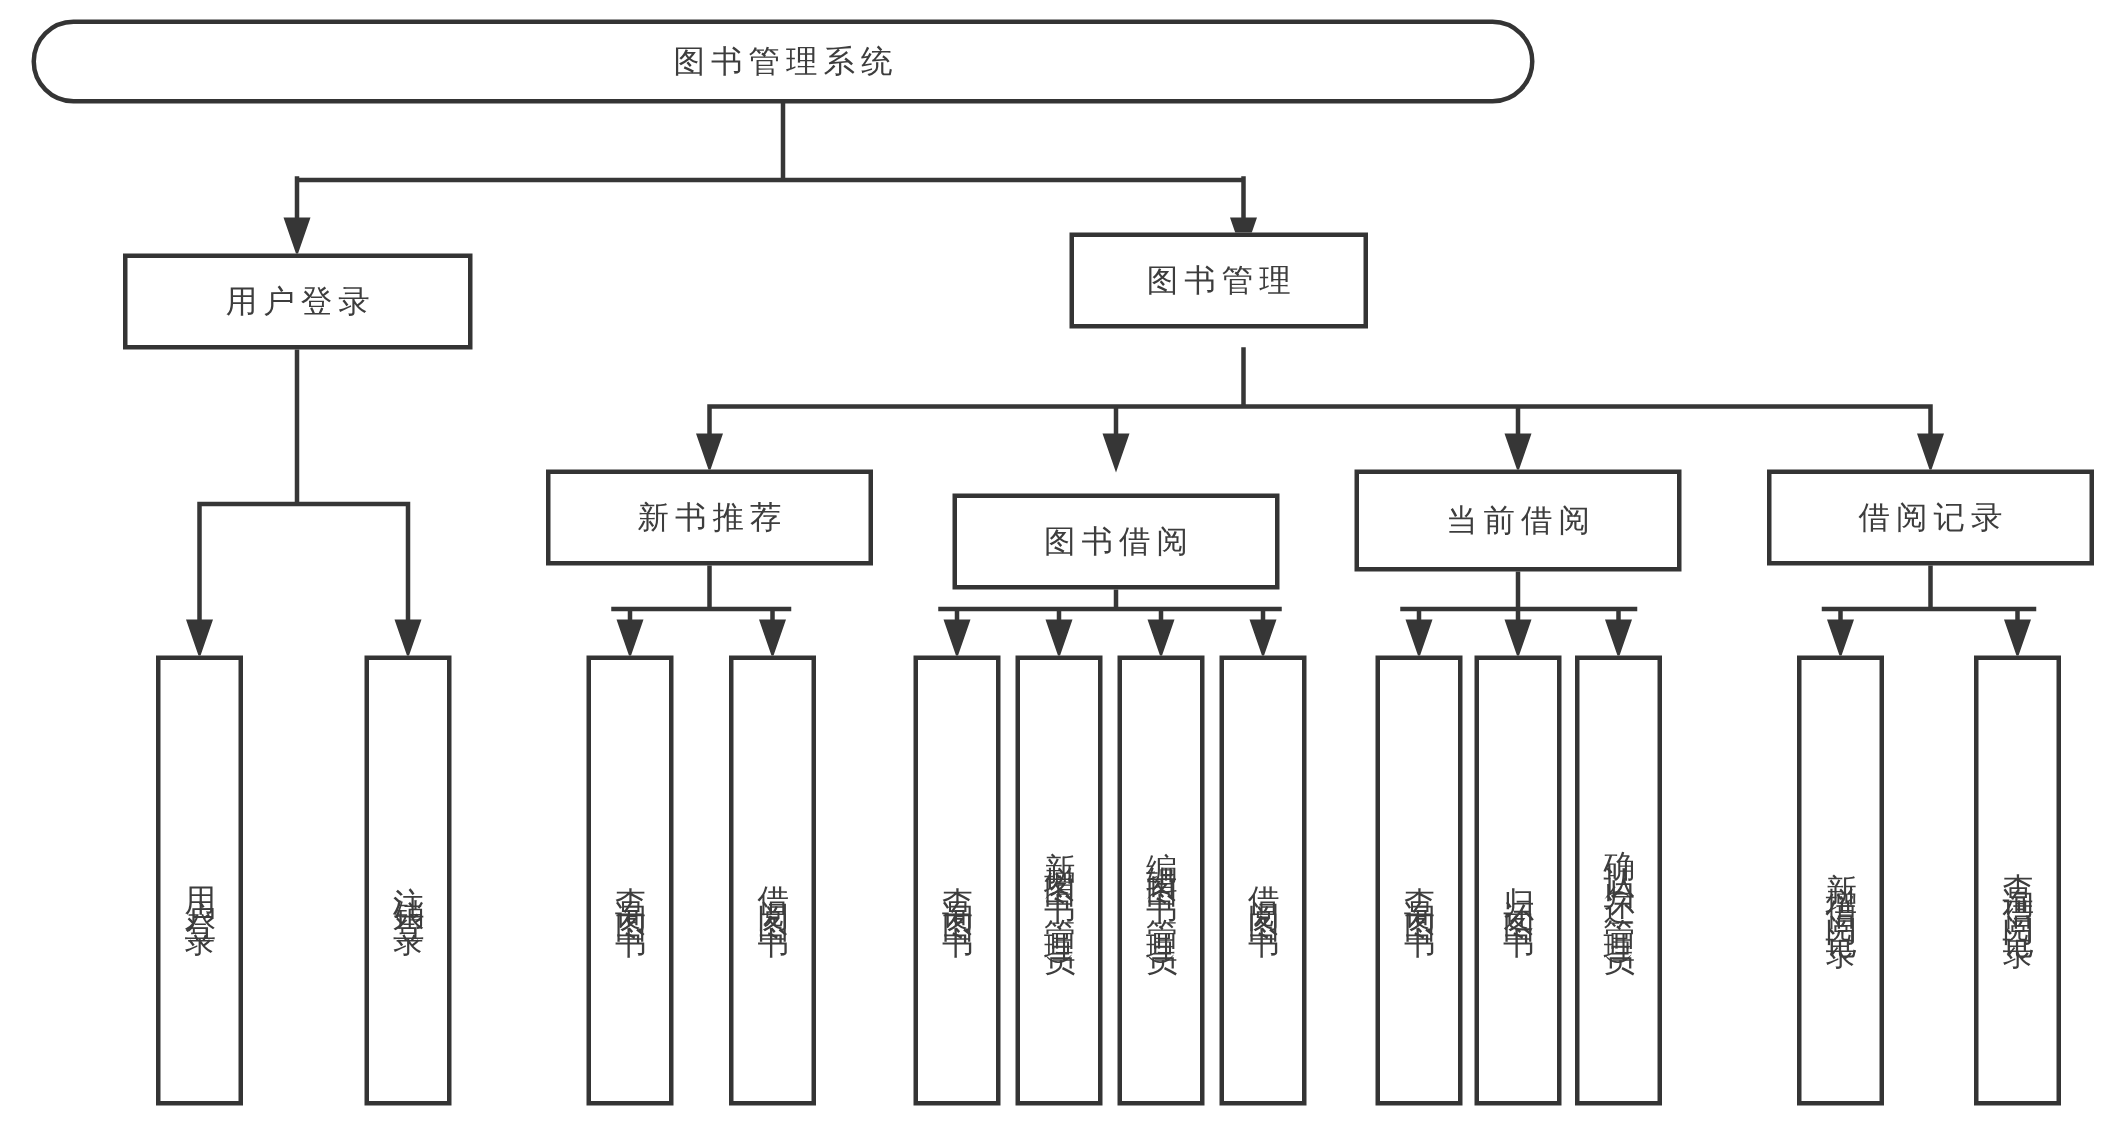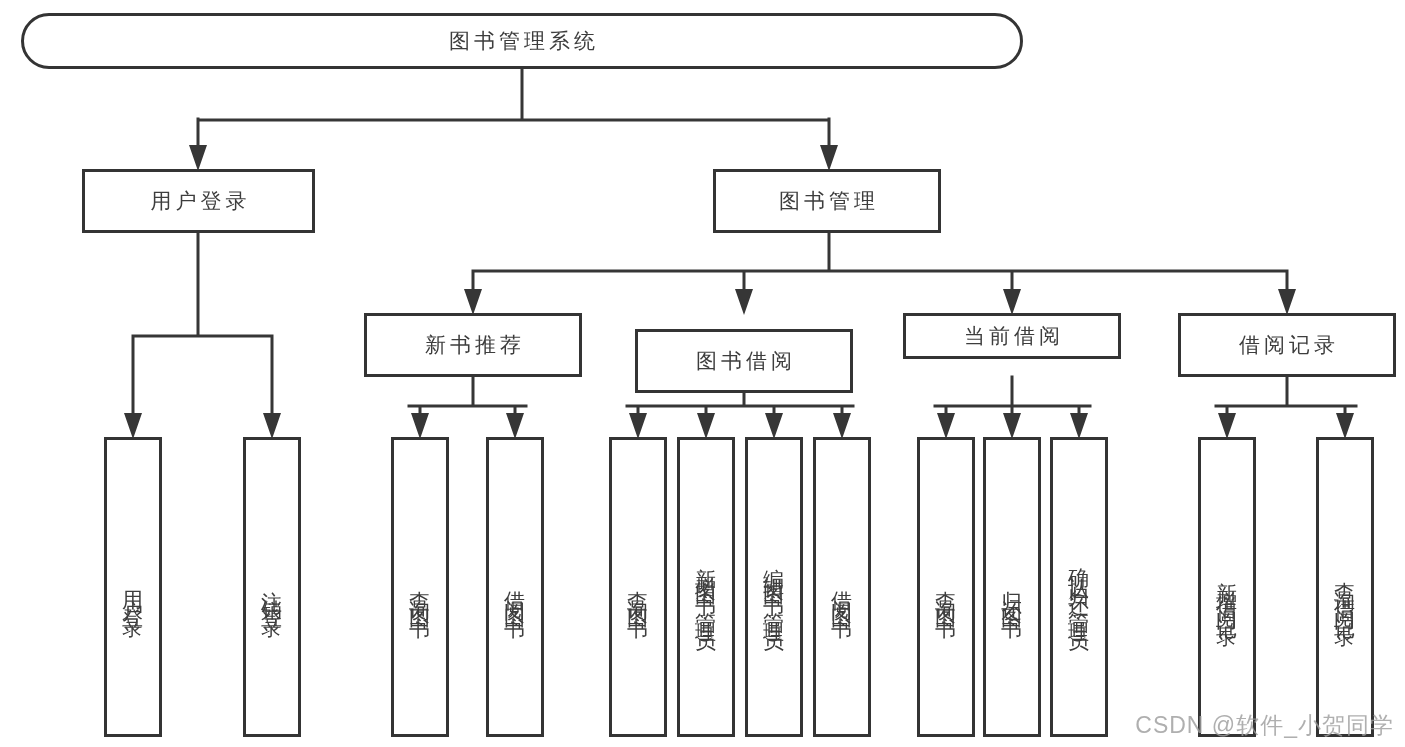--- a/index.html
+++ b/index.html
@@ -122,40 +122,39 @@
       M937 413 H955 L946 439 Z
       M1003 413 H1021 L1012 439 Z
       M1070 413 H1088 L1079 439 Z
       M1218 413 H1236 L1227 439 Z
       M1336 413 H1354 L1345 439 Z"></path>
   </svg>
 
   <div class="node h" style="left:21px; top:13px; width:1002px; height:56px;border-radius:28px;">图书管理系统</div>
 
   <div class="node h" style="left:82px; top:169px; width:233px; height:64px;">用户登录</div>
-  <div class="node h" style="left:713px; top:169px; width:228px; height:64px;">图书管理</div>
+  <div class="node h" style="left:713px; top:155px; width:199px; height:64px;">图书管理</div>
 
   <div class="node h" style="left:364px; top:313px; width:218px; height:64px;">新书推荐</div>
   <div class="node h" style="left:635px; top:329px; width:218px; height:64px;">图书借阅</div>
-  <div class="node h" style="left:903px; top:313px; width:218px; height:46px;">当前借阅</div>
+  <div class="node h" style="left:903px; top:313px; width:218px; height:68px;">当前借阅</div>
   <div class="node h" style="left:1178px; top:313px; width:218px; height:64px;">借阅记录</div>
 
   <div class="node v" style="left:104px; top:437px; width:58px; height:300px;">用户登录</div>
   <div class="node v" style="left:243px; top:437px; width:58px; height:300px;">注销登录</div>
 
   <div class="node v" style="left:391px; top:437px; width:58px; height:300px;">查询图书</div>
   <div class="node v" style="left:486px; top:437px; width:58px; height:300px;">借阅图书</div>
 
   <div class="node v" style="left:609px; top:437px; width:58px; height:300px;">查询图书</div>
   <div class="node v" style="left:677px; top:437px; width:58px; height:300px;">新增图书（管理员）</div>
   <div class="node v" style="left:745px; top:437px; width:58px; height:300px;">编辑图书（管理员）</div>
   <div class="node v" style="left:813px; top:437px; width:58px; height:300px;">借阅图书</div>
 
   <div class="node v" style="left:917px; top:437px; width:58px; height:300px;">查询图书</div>
   <div class="node v" style="left:983px; top:437px; width:58px; height:300px;">归还图书</div>
   <div class="node v" style="left:1050px; top:437px; width:58px; height:300px;">确认归还（管理员）</div>
 
   <div class="node v" style="left:1198px; top:437px; width:58px; height:300px;">新增借阅记录</div>
   <div class="node v" style="left:1316px; top:437px; width:58px; height:300px;">查询借阅记录</div>
 
-  <div class="watermark">CSDN @软件_小贺同学</div>
 
 </div>
 
 </body></html>

